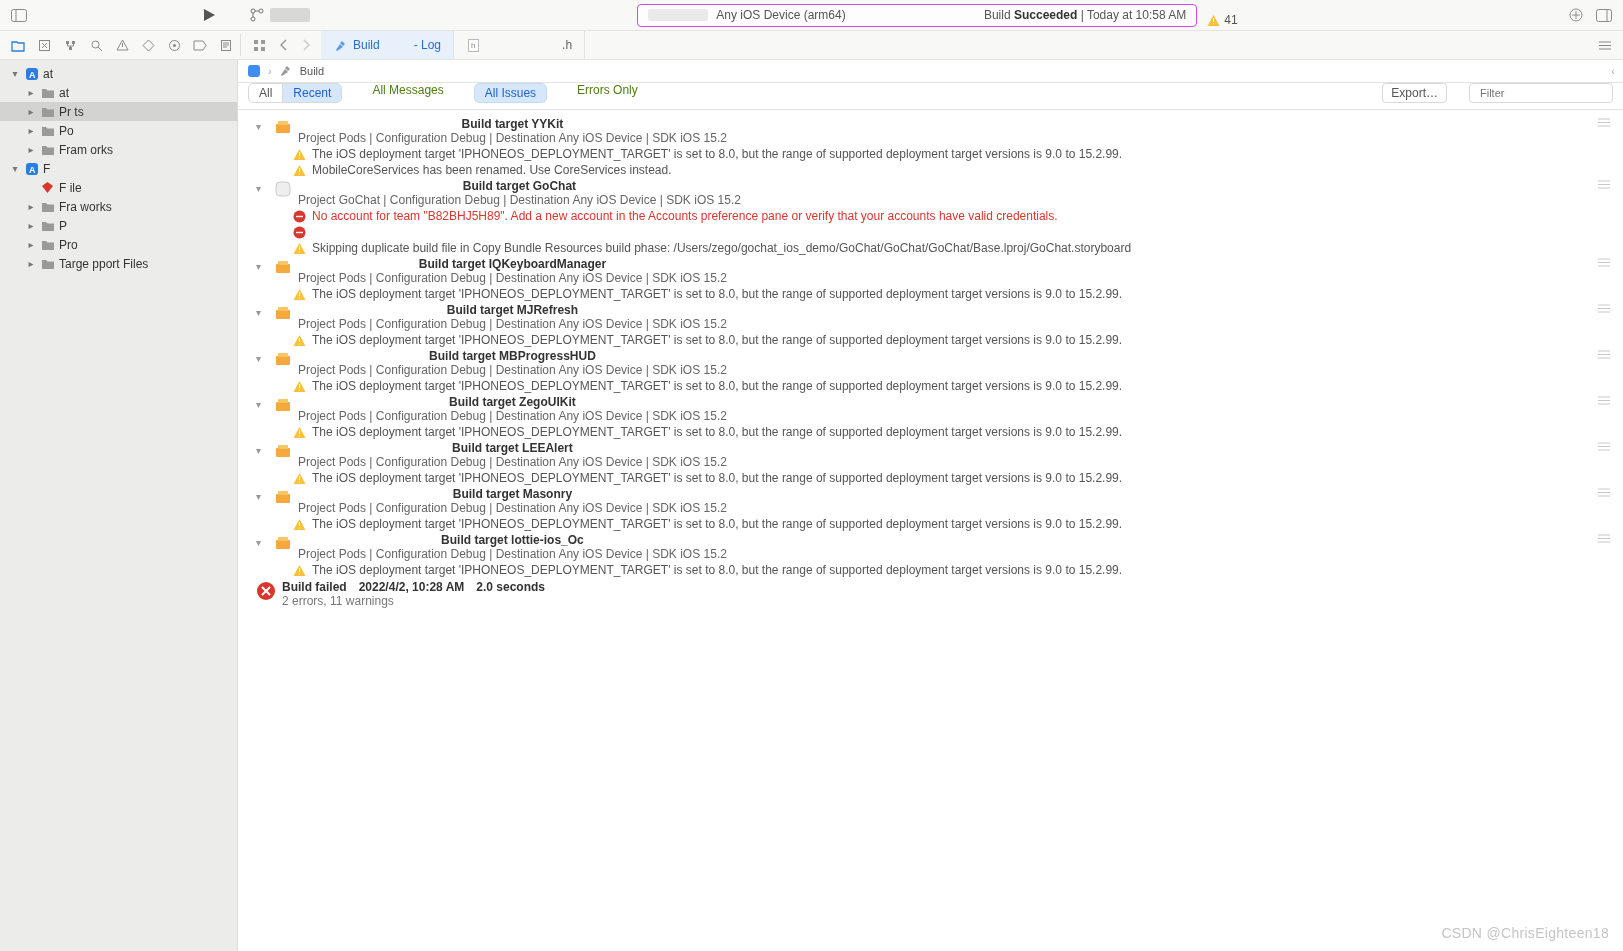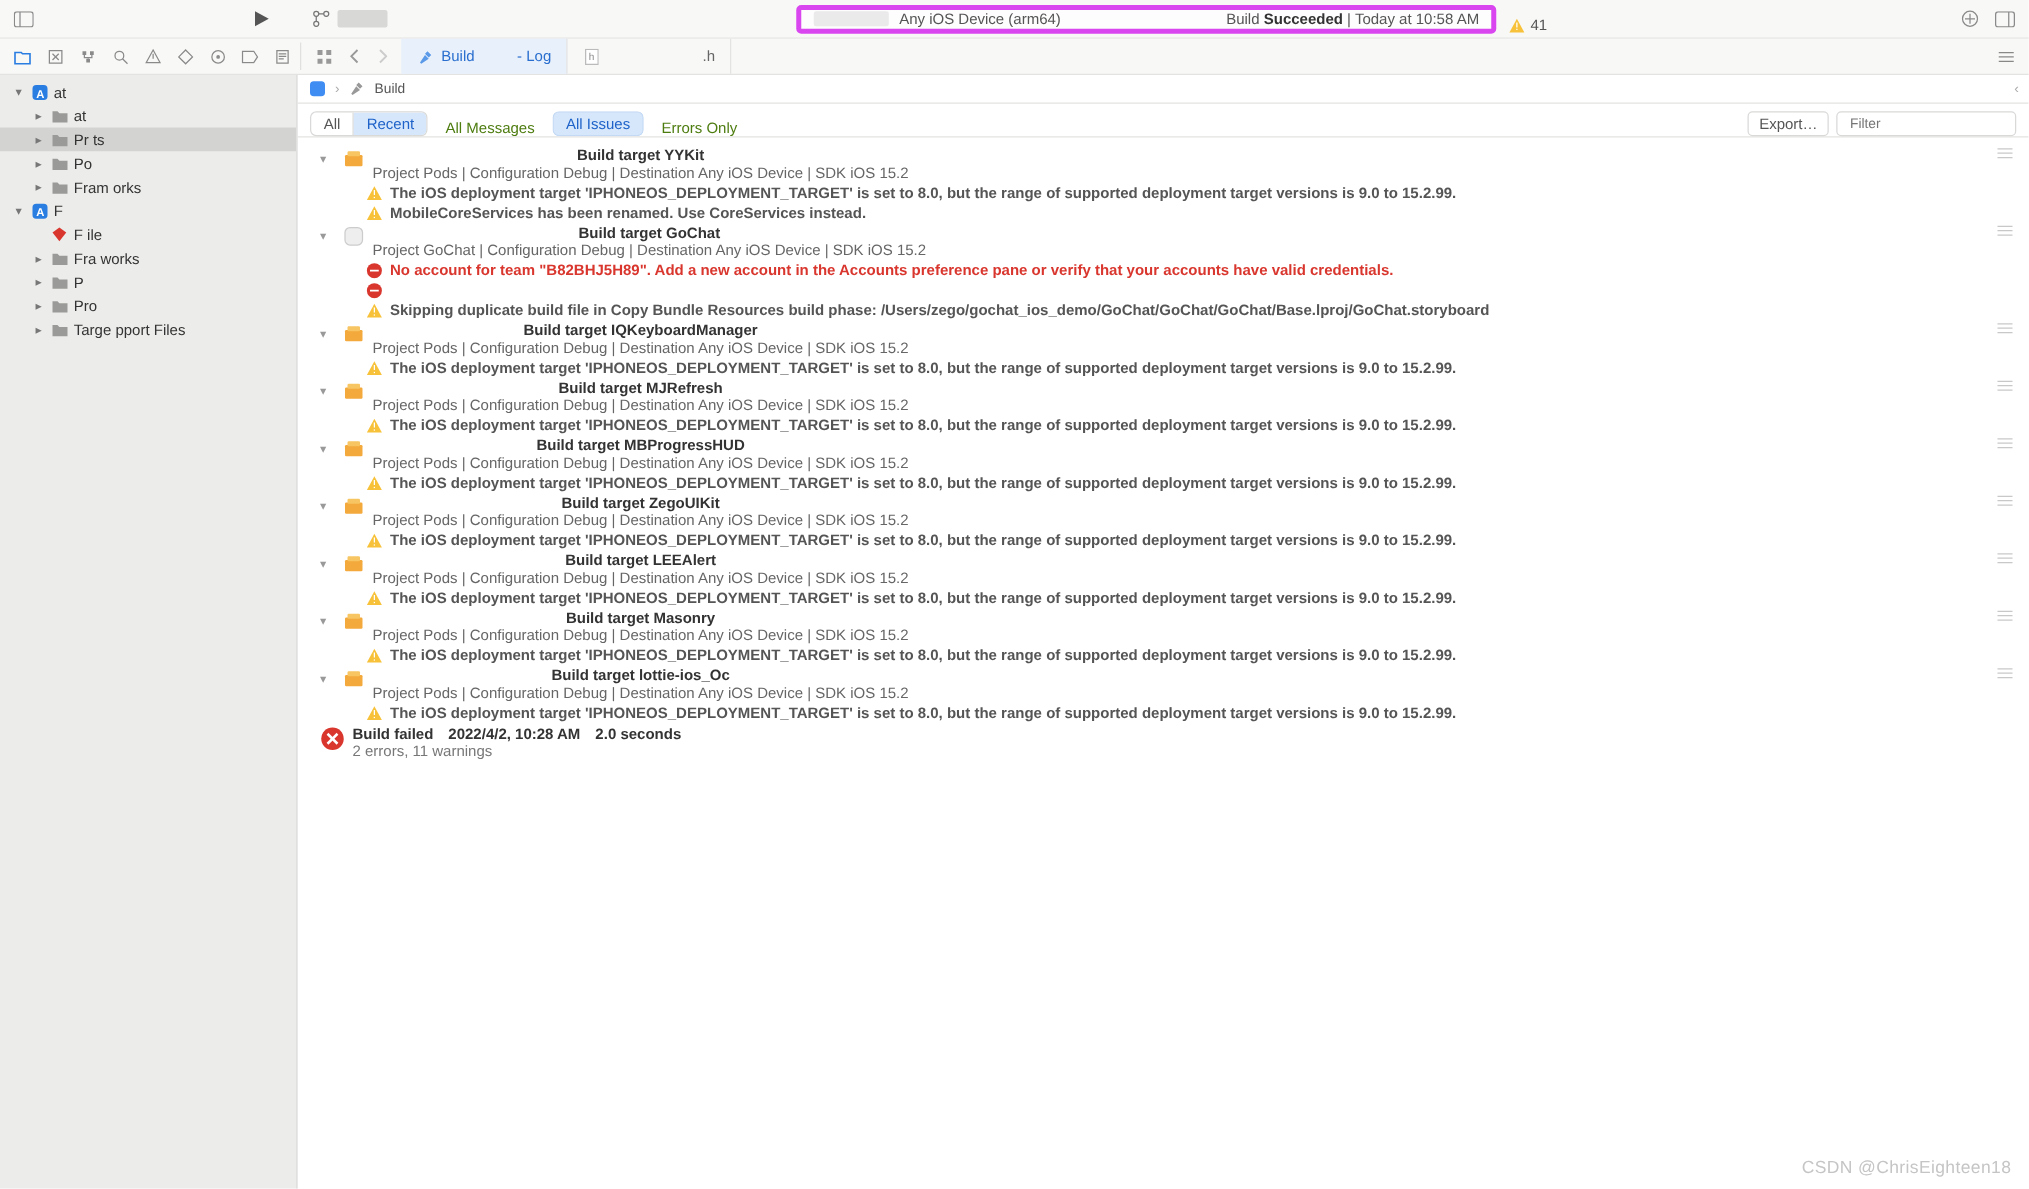--- a/index.html
+++ b/index.html
@@ -4,21 +4,21 @@
 <style>
   * { box-sizing: border-box; margin: 0; padding: 0; font-family: -apple-system, BlinkMacSystemFont, "Helvetica Neue", Arial, sans-serif; }
   body { width: 1623px; height: 951px; background: #fff; font-size: 12px; color: #333; overflow: hidden; }
 
   
   .top { height: 31px; background: #f8f8f7; border-bottom: 1px solid #e3e3e2; display: flex; align-items: center; padding: 0 8px; gap: 8px; }
   .top .icon-btn { width: 22px; height: 22px; display: flex; align-items: center; justify-content: center; color: #7a7a7a; cursor: pointer; }
   .top .play { margin-left: 160px; }
   .top .scheme { margin-left: 22px; display: flex; align-items: center; gap: 6px; color: #555; }
   .top .status { flex: 1; display: flex; justify-content: center; }
-  .top .status-box { height: 23px; border: 4px solid #d946ef; border-radius: 4px; background: #fdfdfd; display: flex; align-items: center; padding: 0 10px; gap: 8px; min-width: 560px; }
+  .top .status-box { height: 23px; border: 1px solid #d946ef; border-radius: 4px; background: #fdfdfd; display: flex; align-items: center; padding: 0 10px; gap: 8px; min-width: 560px; }
   .top .status-box .dev { color: #555; }
   .top .status-box .succ { color: #555; margin-left: auto; }
   .top .status-box .succ b { color: #333; }
   .top .warnbadge { display: flex; align-items: flex-end; gap: 4px; color: #555; margin-left: 10px; }
   .top .right-btns { display: flex; gap: 6px; margin-left: auto; }
 
   
   .navrow { height: 29px; background: #f8f8f7; border-bottom: 1px solid #e3e3e2; display: flex; align-items: center; }
   .navrow .navicons { display: flex; padding-left: 6px; gap: 2px; }
   .navrow .navicons .ib { width: 24px; height: 24px; display: flex; align-items: center; justify-content: center; color: #8a8a8a; cursor: pointer; border-radius: 3px; }
@@ -42,21 +42,21 @@
   .sidebar .row .ficon { width: 15px; height: 15px; display: flex; align-items: center; justify-content: center; }
   .sidebar .row .lbl { white-space: nowrap; }
 
   
   .content { flex: 1; display: flex; flex-direction: column; overflow: hidden; }
   .breadcrumb { height: 23px; border-bottom: 1px solid #e3e3e2; display: flex; align-items: center; padding: 0 8px; gap: 6px; color: #555; font-size: 11px; }
   .breadcrumb .bc-ico { width: 16px; height: 16px; display: flex; align-items: center; justify-content: center; }
   .breadcrumb .chev { color: #aaa; }
   .breadcrumb .backchev { margin-left: auto; color: #aaa; cursor: pointer; }
 
-  .filterbar { height: 27px; border-bottom: 1px solid #e3e3e2; display: flex; align-items: flex-end; padding: 0 10px; gap: 6px; font-size: 12px; }
+  .filterbar { height: 27px; border-bottom: 1px solid #e3e3e2; display: flex; align-items: flex-start; padding: 0 10px; gap: 22px; font-size: 12px; }
   .filterbar .seg { display: flex; border: 1px solid #d9d9d8; border-radius: 5px; overflow: hidden; height: 20px; }
   .filterbar .seg .s { padding: 0 10px; display: flex; align-items: center; color: #555; cursor: pointer; border-right: 1px solid #d9d9d8; }
   .filterbar .seg .s:last-child { border-right: none; }
   .filterbar .seg .s.sel { background: #d6e7fb; color: #1e62c9; }
   .filterbar .lnk { color: #4d7c0f; padding: 0 8px; cursor: pointer; }
   .filterbar .spacer { flex: 1; }
   .filterbar .export { border: 1px solid #d9d9d8; border-radius: 4px; height: 20px; padding: 0 8px; display: flex; align-items: center; color: #555; cursor: pointer; }
   .filterbar .filter { border: 1px solid #d9d9d8; border-radius: 4px; height: 20px; width: 144px; display: flex; align-items: center; padding: 0 6px; gap: 4px; color: #999; }
   .filterbar .filter input { border: none; outline: none; background: transparent; flex: 1; font-size: 11px; color: #555; }
 
@@ -66,21 +66,21 @@
   .target .hdr .disc { width: 12px; color: #999; font-size: 10px; margin-top: 4px; cursor: pointer; }
   .target .hdr .tico { width: 18px; height: 18px; margin-top: 1px; }
   .target .hdr .txt { display: flex; flex-direction: column; align-items: center; }
   .target .hdr .txt .tn { font-weight: 600; color: #333; font-size: 12px; }
   .target .hdr .txt .sub { color: #666; font-size: 12px; }
   .target .hdr .detail { margin-left: auto; margin-right: 12px; color: #c8c8c8; cursor: pointer; }
   .msg { display: flex; align-items: center; gap: 6px; padding: 1px 0 1px 36px; }
   .msg .mico { width: 14px; height: 14px; display: flex; align-items: center; justify-content: center; flex-shrink: 0; }
   .msg.warn .mtxt { color: #555; }
   .msg.err .mtxt { color: #d9362e; }
-  .msg .mtxt { font-size: 12px; font-weight: bold; }
+  .msg .mtxt { font-size: 12px; }
 
   .failrow { display: flex; align-items: flex-start; gap: 8px; padding: 2px 0 2px 18px; }
   .failrow .fic { width: 18px; height: 18px; margin-top: 1px; }
   .failrow .ftxt .l1 { font-weight: 600; color: #333; display: flex; gap: 12px; }
   .failrow .ftxt .l2 { color: #777; }
 
   .watermark { position: absolute; right: 14px; bottom: 10px; color: #c5c5c5; font-size: 14px; letter-spacing: 0.3px; }
 
   
   svg { display: block; }

